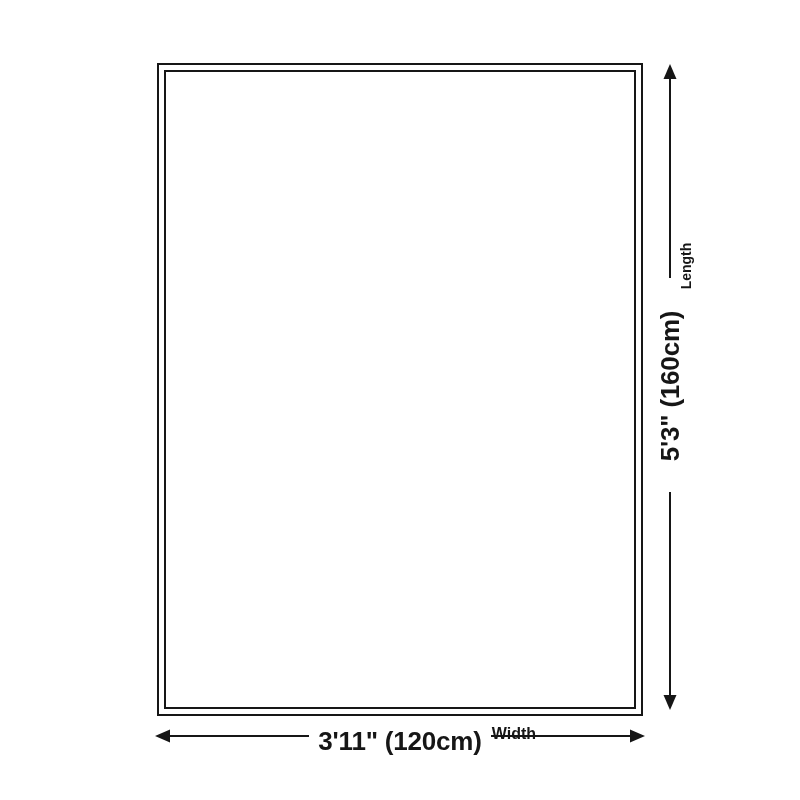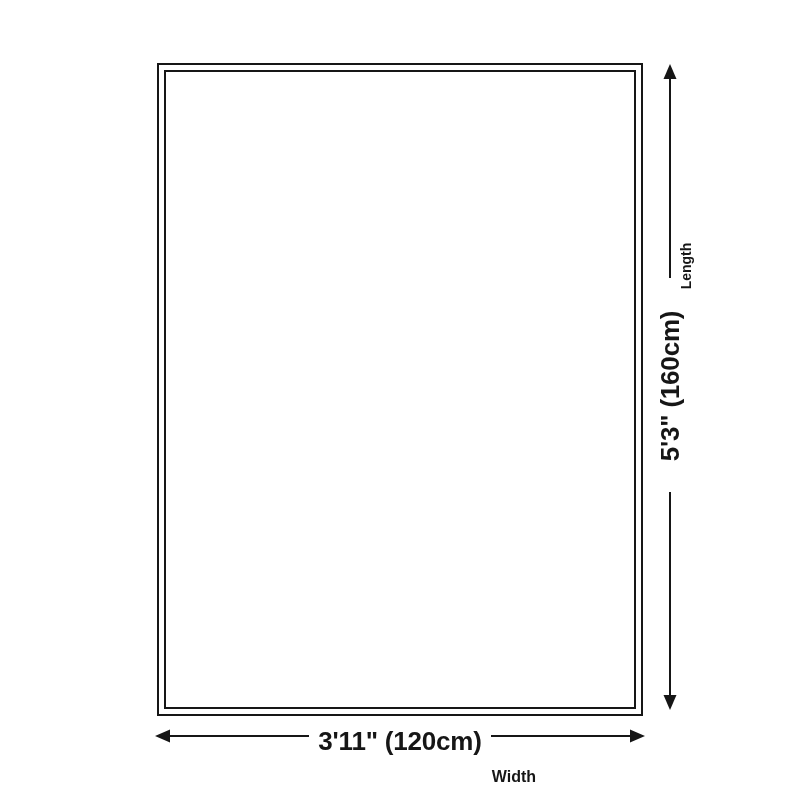--- a/index.html
+++ b/index.html
@@ -50,21 +50,21 @@
   }
   .dim-value-h {
     left: 400px;
     top: 741px;
     font-size: 26px;
     transform: translate(-50%, -50%);
     letter-spacing: -0.2px;
   }
   .dim-label-h {
     left: 514px;
-    top: 777px;
+    top: 734px;
     font-size: 16px;
     transform: translate(-50%, -50%);
   }
   .dim-value-v {
     left: 670px;
     top: 386px;
     font-size: 26px;
     transform: translate(-50%, -50%) rotate(-90deg);
     letter-spacing: -0.2px;
   }

